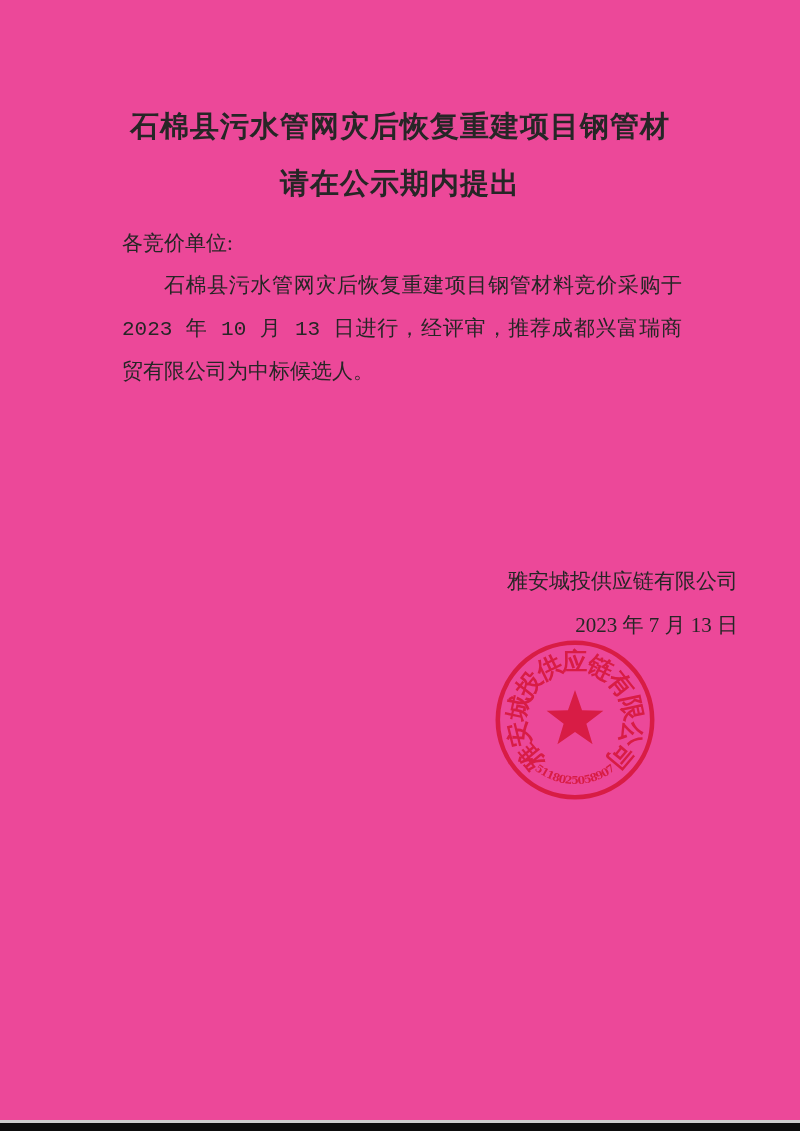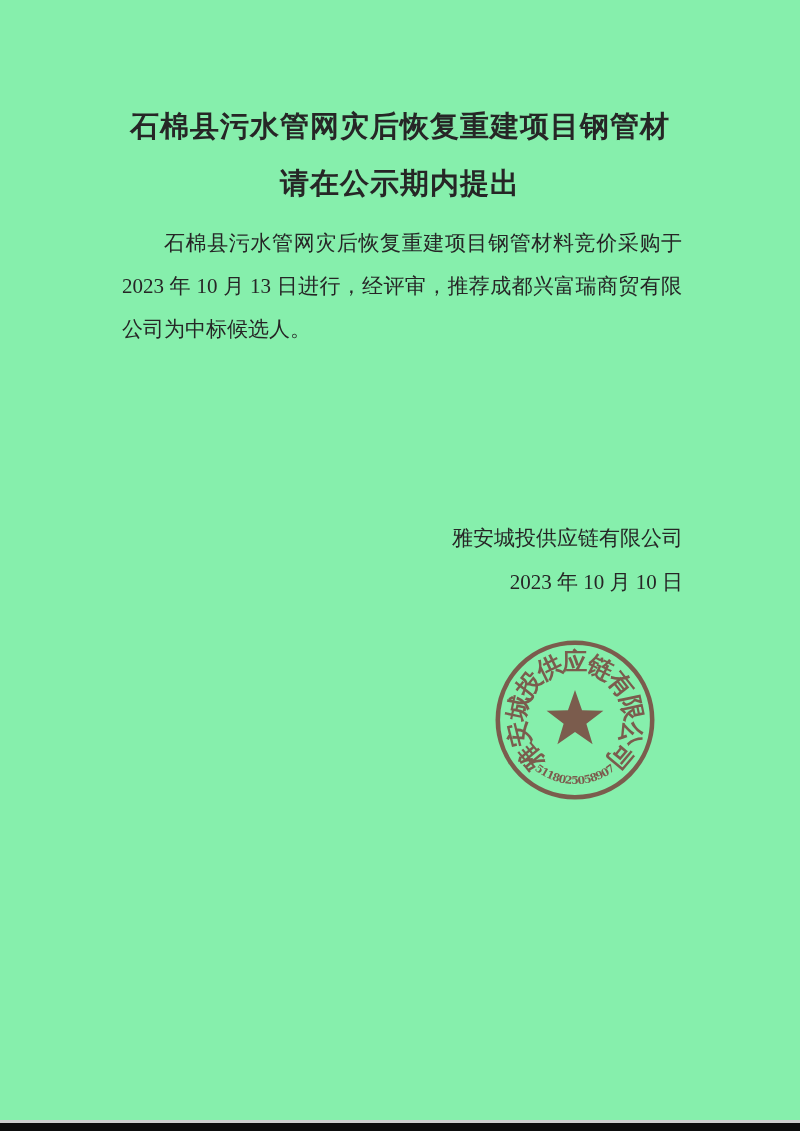--- a/index.html
+++ b/index.html
@@ -1,45 +1,45 @@
 <!DOCTYPE html>
 <html style="--ink: #262626; --seal: #e74c5e;"><head>
 <meta charset="utf-8">
 <style>
   * { margin: 0; padding: 0; box-sizing: border-box; }
   html, body { background: #ffffff; }
   .page {
     position: relative;
     width: 800px;
     height: 1131px;
-    background: #86efac;
+    background: #ec4899;
     overflow: hidden;
     font-family: "Liberation Serif", "DejaVu Serif", serif;
     color: var(--ink, #262626);
   }
   .doc-title {
     margin: 98px 62px 0 62px;
     text-align: center;
     font-size: 29px;
     font-weight: bold;
     line-height: 57px;
     letter-spacing: 1px;
   }
   .doc-body {
     margin: 10px 118px 0 122px;
     font-size: 21px;
     line-height: 43px;
     text-align: justify;
     text-justify: inter-character;
   }
   .doc-body .salutation { text-indent: 0; }
-  .doc-body p.para { text-indent: 2em; }
+  .doc-body p.para { text-indent: 2em; font-family: Liberation Mono, monospace; }
   .signature-block {
     margin-top: 165px;
-    padding-right: 117px;
+    padding-right: 62px;
     text-align: right;
     font-size: 21px;
     line-height: 44px;
   }
   .seal {
     position: absolute;
     left: 492px;
     top: 637px;
     width: 166px;
     height: 166px;
@@ -81,26 +81,27 @@
 <body>
 
 <div class="page">
 
   <h1 class="doc-title">
     <div>石棉县污水管网灾后恢复重建项目钢管材</div>
     <div>请在公示期内提出</div>
   </h1>
 
   <div class="doc-body">
+    <p class="salutation">各竞价单位:</p>
     <p class="para">石棉县污水管网灾后恢复重建项目钢管材料竞价采购于 2023 年 10 月 13 日进行，经评审，推荐成都兴富瑞商贸有限公司为中标候选人。</p>
   </div>
 
   <div class="signature-block">
     <div>雅安城投供应链有限公司</div>
-    <div>2023 年 10 月 10 日</div>
+    <div>2023 年 7 月 13 日</div>
   </div>
 
   <div class="seal">
     <svg id="seal-svg" viewBox="0 0 200 200">
       <circle cx="100" cy="100" r="93" fill="none" stroke="#e74c5e" stroke-width="5.5"></circle>
       <polygon fill="#e74c5e" points="100,64 108.5,88.4 134.2,88.9 113.7,104.4 121.2,129.1 100,114.4 78.8,129.1 86.3,104.4 65.8,88.9 91.5,88.4"></polygon>
     <text x="46.37688898167154" y="144.99513267805776" transform="rotate(-130 46.37688898167154 144.99513267805776)" class="seal-char">雅</text>
         <text x="32.07929916068025" y="116.93453269197674" transform="rotate(-104 32.07929916068025 116.93453269197674)" class="seal-char">安</text>
         <text x="31.529667948633616" y="85.44618164275684" transform="rotate(-78 31.529667948633616 85.44618164275684)" class="seal-char">城</text>
         <text x="44.83924724752946" y="56.90369672720392" transform="rotate(-52 44.83924724752946 56.90369672720392)" class="seal-char">投</text>

